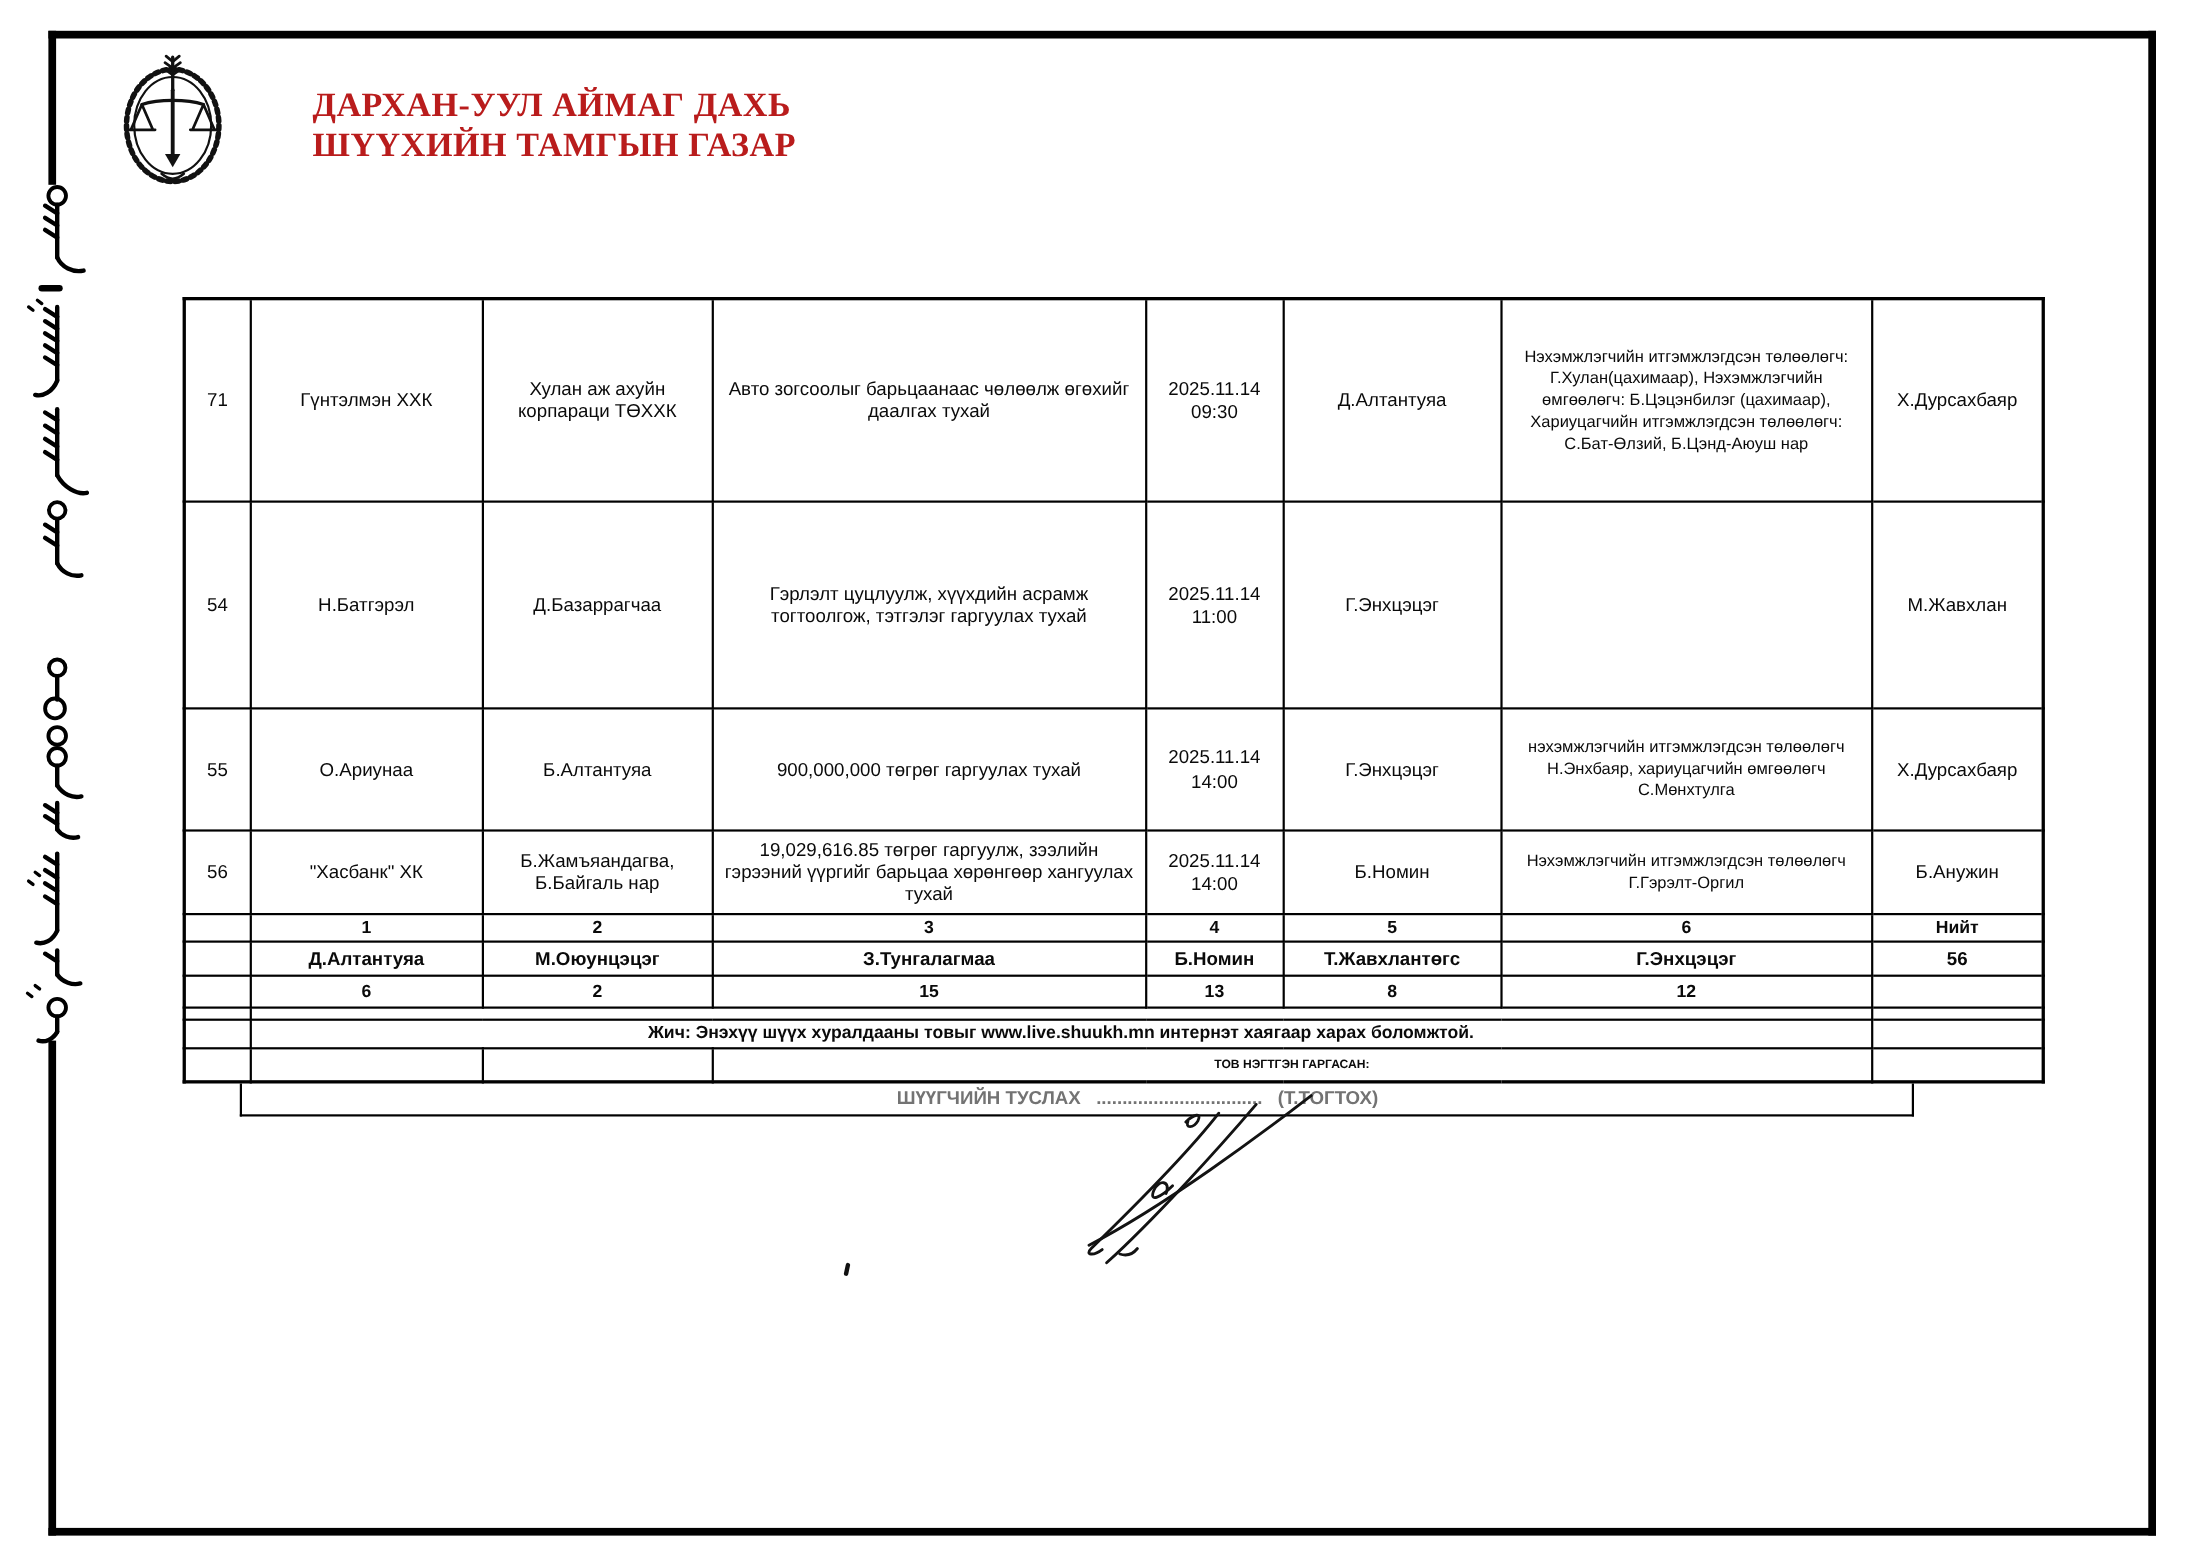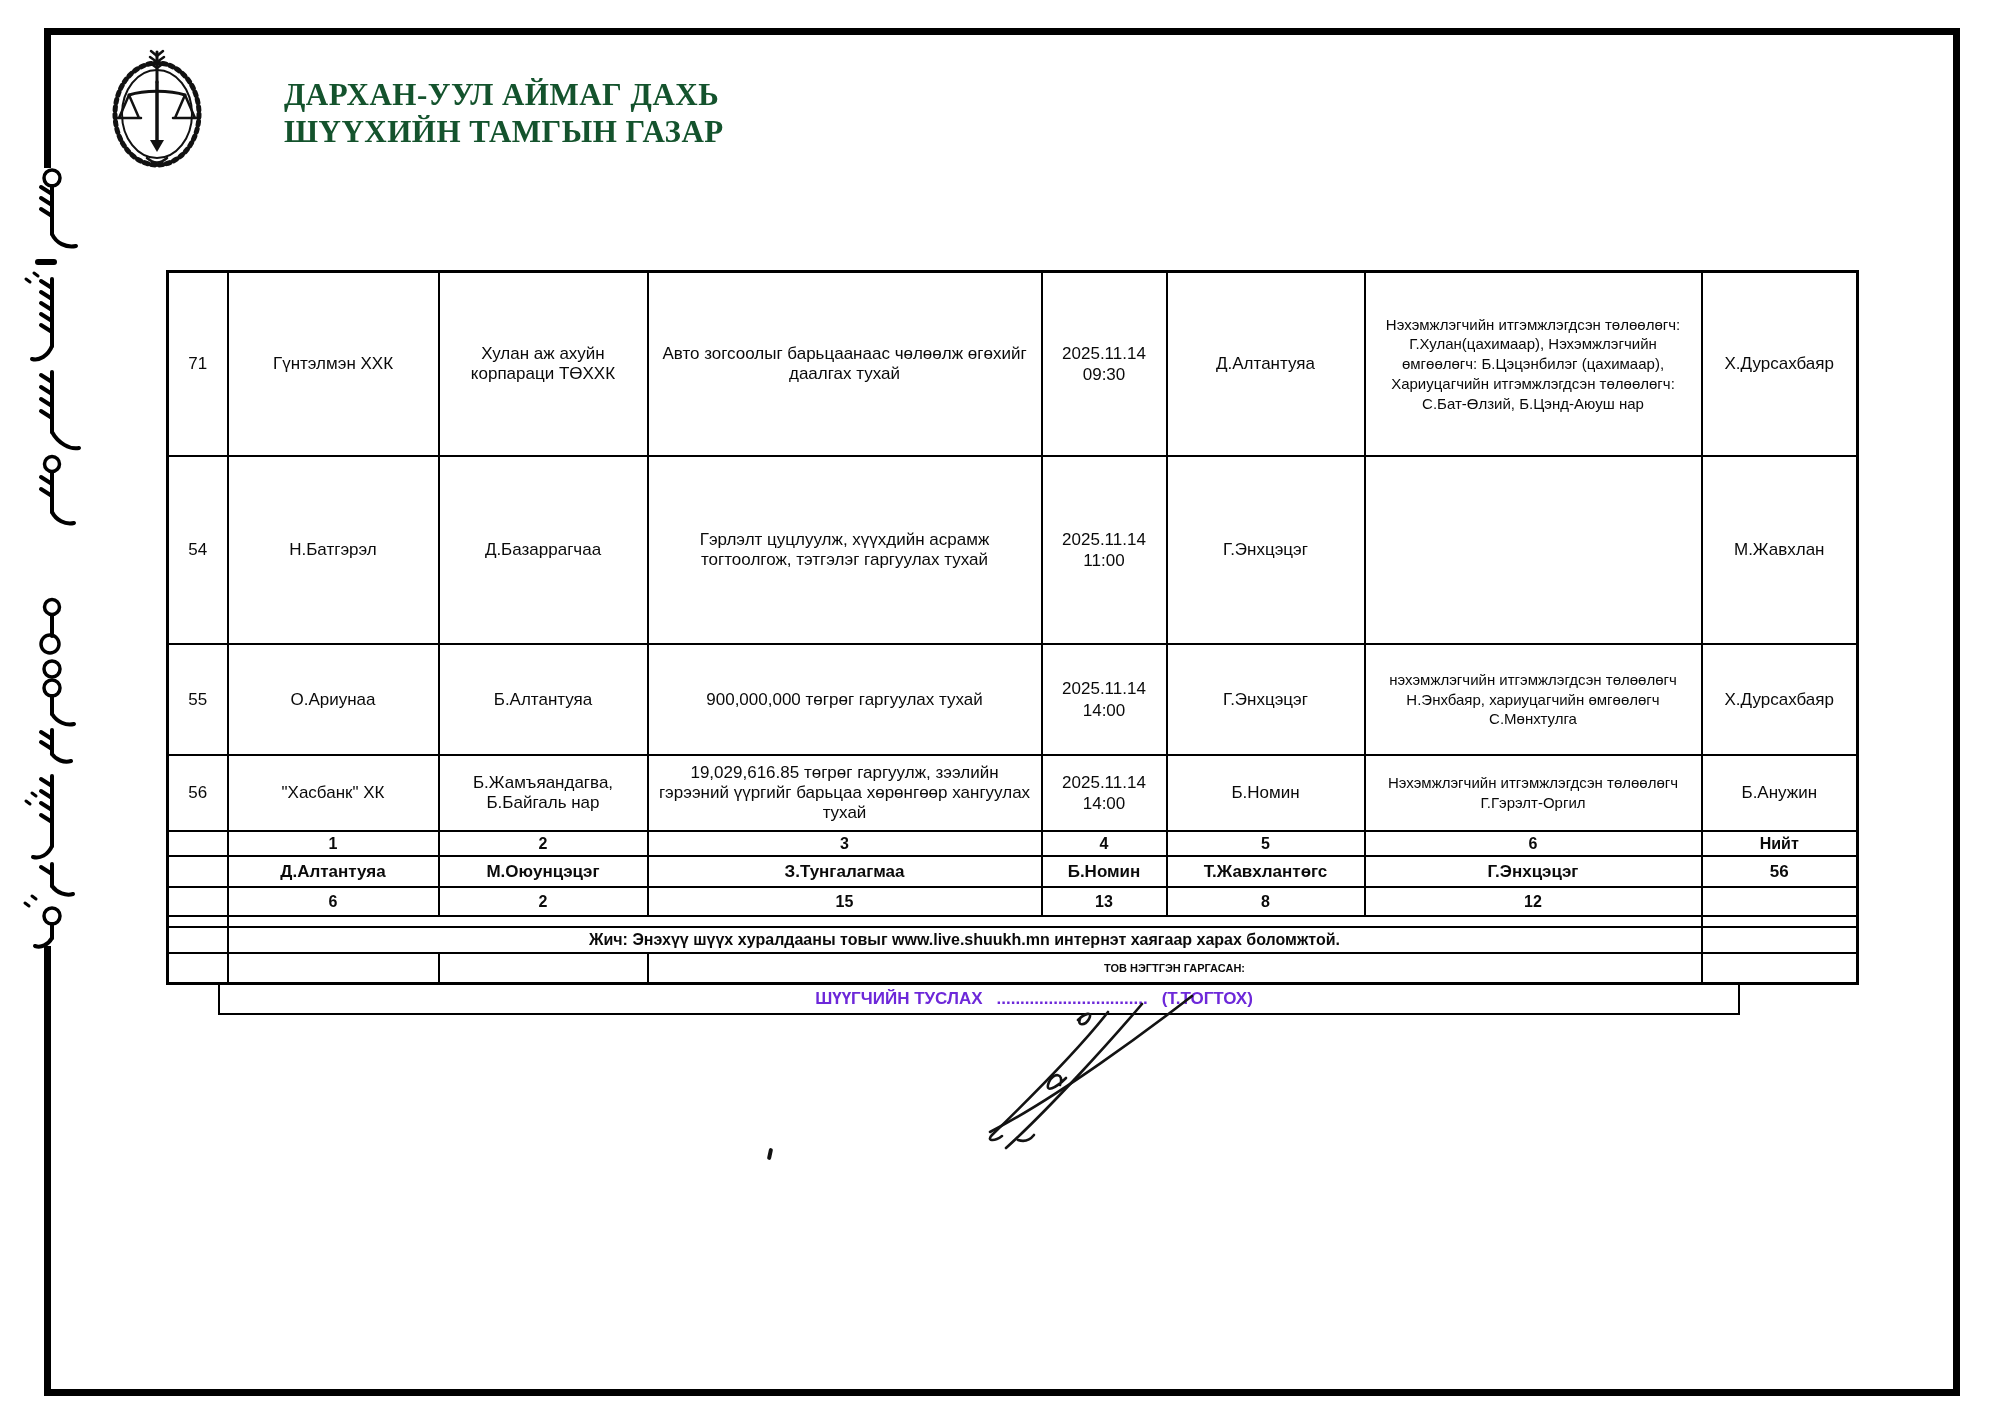--- a/index.html
+++ b/index.html
@@ -12,21 +12,21 @@
   .frame-bottom{left:44px;top:1389px;width:1916px;height:7px;}
   .frame-left-upper{left:44px;top:28px;width:7px;height:140px;}
   .frame-left-lower{left:44px;top:946px;width:7px;height:450px;}
 
   .script-strip{position:absolute;left:12px;top:164px;width:72px;height:786px;}
 
   .logo{position:absolute;left:104px;top:48px;width:106px;height:120px;}
 
   .org-title{position:absolute;left:284px;top:76px;
              font-family:"Liberation Serif", serif;font-weight:bold;
-             font-size:31px;line-height:37px;letter-spacing:0.5px;color:#14532d;}
+             font-size:31px;line-height:37px;letter-spacing:0.5px;color:#b91c1c;}
 
   
   .table-wrap{position:absolute;left:166px;top:270px;width:1690px;}
   table.court{border-collapse:collapse;width:1690px;table-layout:fixed;
               font-size:17px;color:#0a0a0a;}
   table.court td{border:2px solid #000;text-align:center;vertical-align:middle;
                  padding:2px 6px;overflow:hidden;}
   table.court{border:3px solid #000;}
   .r52 td{height:178px;} .r53 td{height:105px;} .r54 td{height:182px;}
   .r55 td{height:105px;} .r56 td{height:70px;}
@@ -37,21 +37,21 @@
   .sum-name td{height:25px;font-weight:bold;font-size:17px;padding:0 4px;}
   .sum-cnt td{height:23px;font-weight:bold;font-size:16px;padding:0 4px;}
   .sum-thin td{height:5px;padding:0;}
   .note-row td{height:20px;font-weight:bold;font-size:16px;padding:0 4px;}
   .tov-row td{height:24px;font-weight:bold;font-size:11px;padding:0 4px;}
   .datecell div{line-height:1.25;}
   
   .assistant-row{margin-left:52px;width:1522px;height:30px;box-sizing:border-box;
                  border:2px solid #000;border-top:none;display:flex;align-items:center;
                  justify-content:center;padding-left:110px;gap:14px;
-                 font-weight:bold;font-size:17px;color:#6d28d9;}
+                 font-weight:bold;font-size:17px;color:#737373;}
   .signature{position:absolute;left:948px;top:982px;width:256px;height:184px;pointer-events:none;}
   .stray-mark{position:absolute;left:768px;top:1148px;width:4px;height:12px;background:#111;
               border-radius:2px;transform:rotate(12deg);}
 </style>
 </head>
 <body>
 
 <div class="page">
 
   <div class="frame frame-top"></div>

